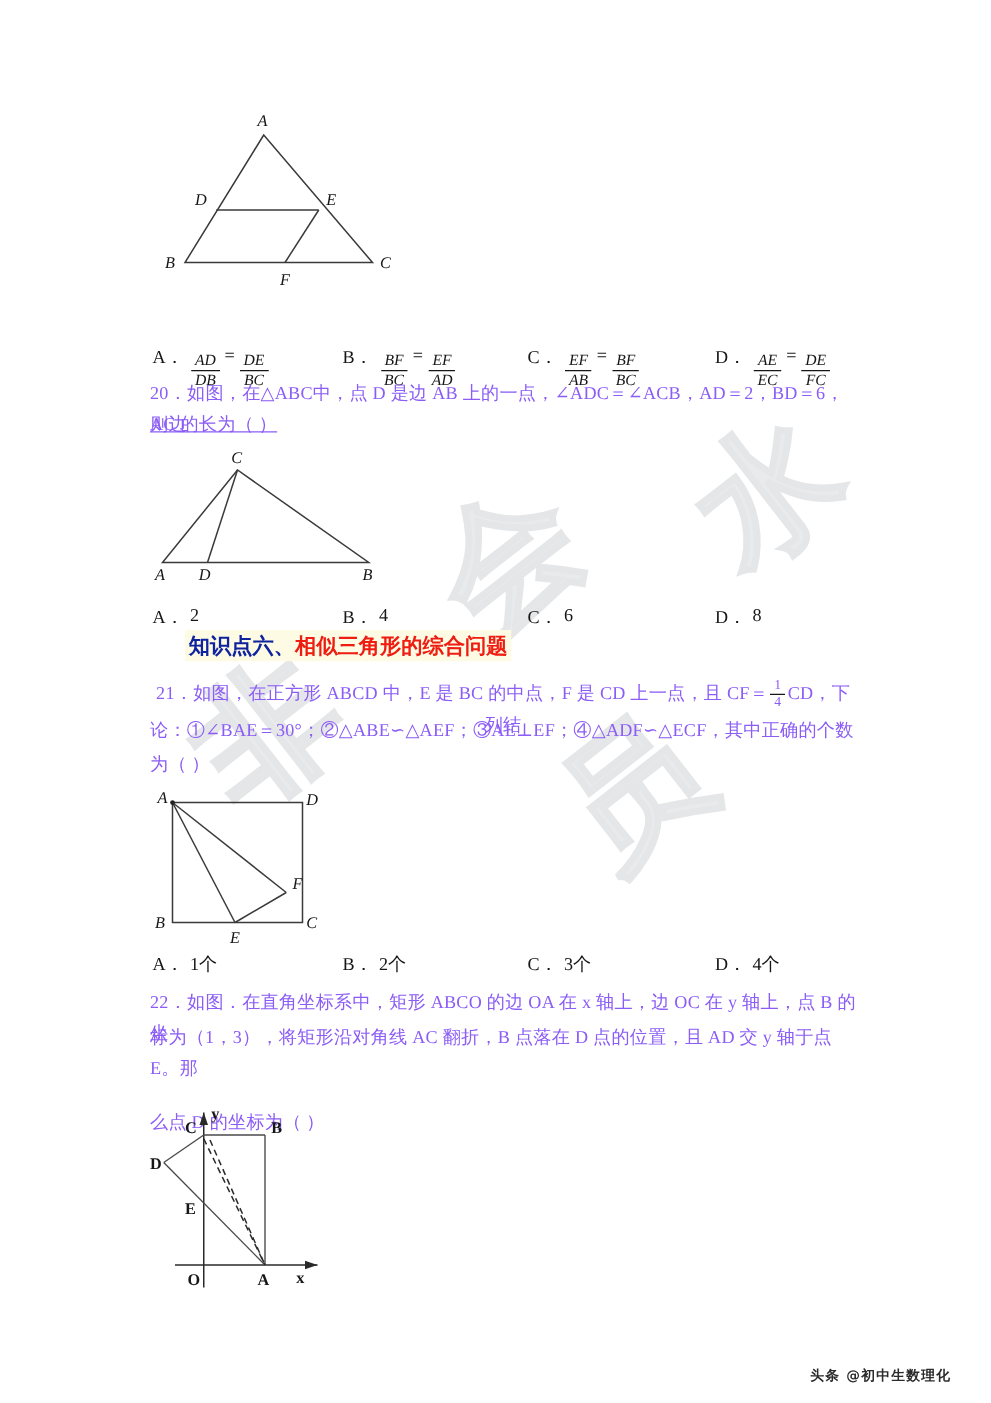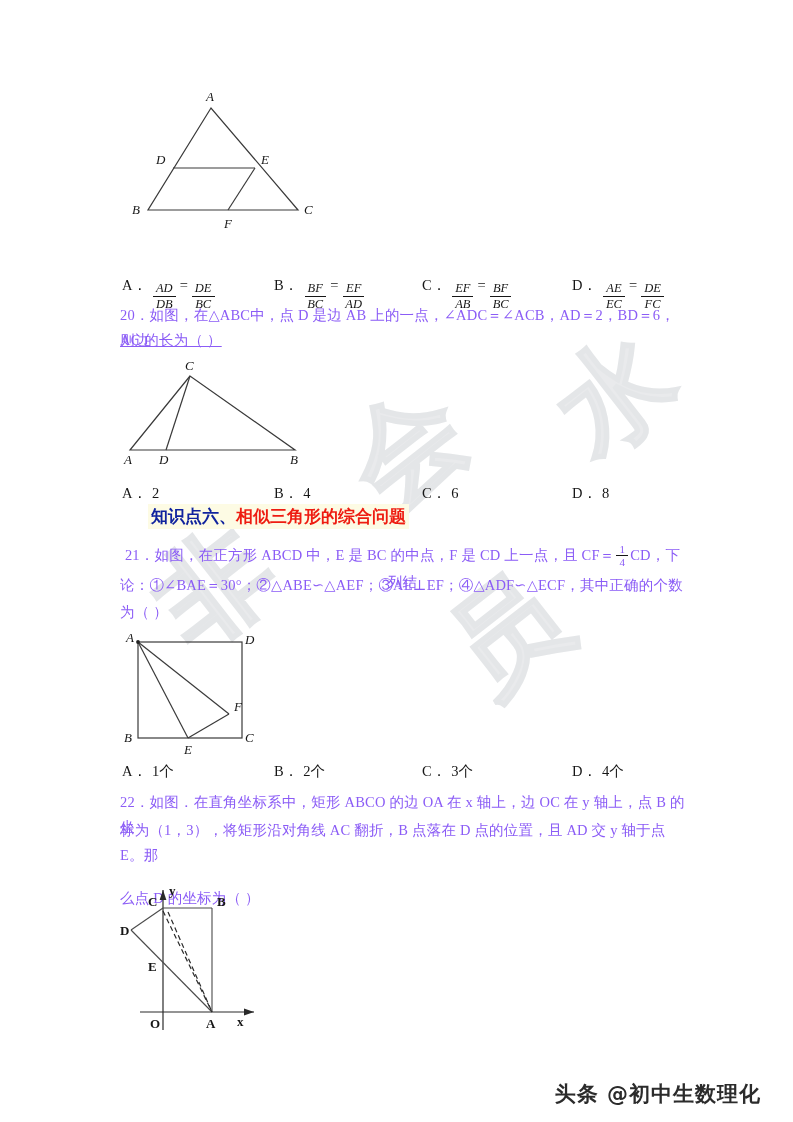--- a/index.html
+++ b/index.html
@@ -46,21 +46,21 @@
   .wm-a { left: 8px;   top: 200px; }
   .wm-b { left: 200px; top: 60px;  }
   .wm-c { left: 300px; top: 248px; }
   .wm-d { left: 408px; top: 8px;   }
 
   .footer-wm {
     position: absolute;
     right: 32px;
     bottom: 14px;
     font-family: "DejaVu Sans", sans-serif;
-    font-size: 21px;
+    font-size: 11px;
     font-weight: bold;
     color: #2b2b2b;
     letter-spacing: 1px;
     z-index: 4;
   }
 
   
   .content { position: absolute; left:0; top:0; width:793px; height:1122px; z-index:3; }
 
   .qtext {

